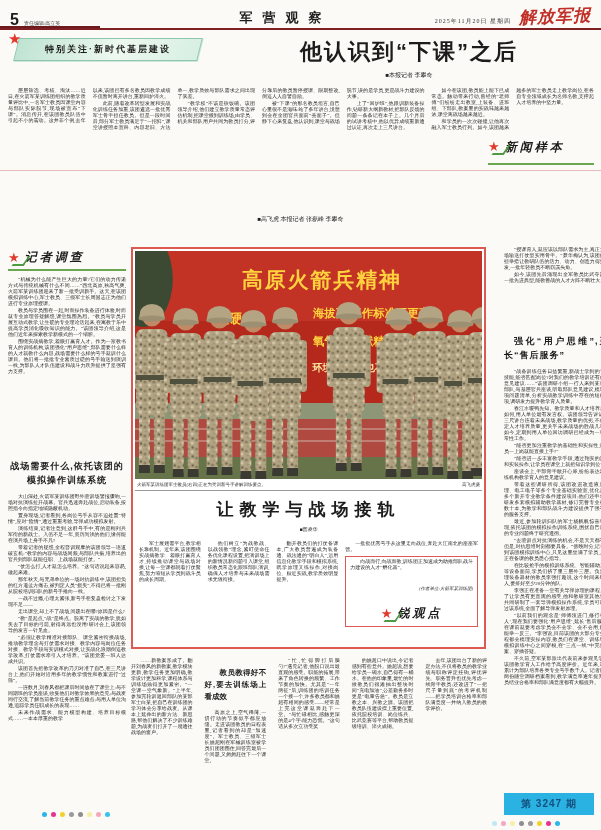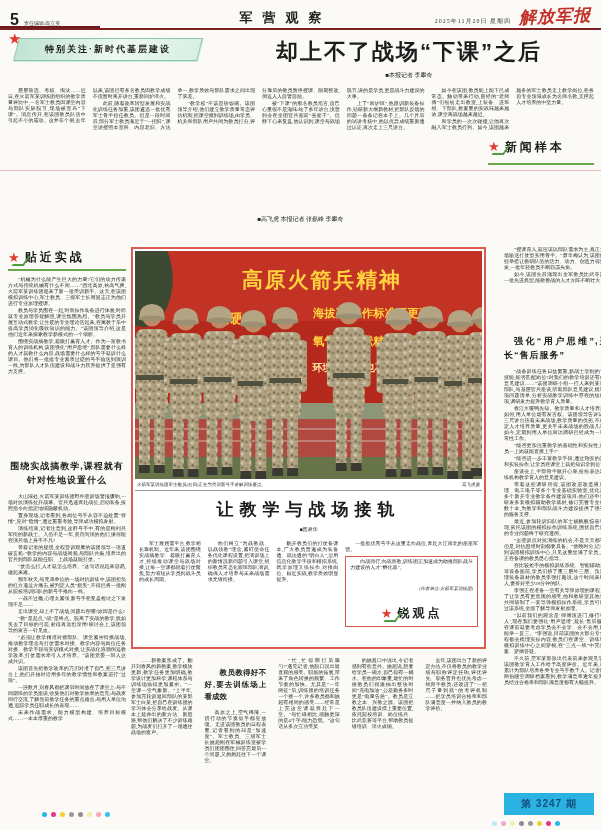--- a/index.html
+++ b/index.html
@@ -23,21 +23,21 @@
   .badge-special{position:absolute;top:38px;left:16px;width:182px;height:21px;background:linear-gradient(100deg,#bfe3d2,#eef8ef 55%,#d7efe2);border:1px solid #8cc7ad;transform:skewX(-14deg);box-shadow:1px 1px 0 #cde7da;}
   .badge-special .txt{display:block;transform:skewX(14deg);text-align:center;font-size:9px;letter-spacing:2px;line-height:21px;}
   .badge-star{position:absolute;top:30px;left:8px;font-size:15px;color:#e03a2f;z-index:3;text-shadow:0 0 1px #fff;}
   .top-headline{position:absolute;top:37px;left:228px;width:362px;text-align:center;font-size:22px;letter-spacing:2px;}
   .top-byline{position:absolute;top:71px;left:228px;width:362px;text-align:center;font-size:6px;color:#222;}
   .top-columns{position:absolute;top:88px;left:8px;width:586px;height:78px;column-count:7;column-gap:7px;font-size:5px;line-height:1.18;text-align:justify;overflow:hidden;color:#2a2a2a;}
   .top-columns p{margin:0;text-indent:10px;}
   .sample-badge{position:absolute;top:131px;left:488px;width:106px;height:32px;background:#fbfaf6;display:flex;align-items:center;gap:5px;border-bottom:2px solid #6aa84f;z-index:2;}
   .z-star{color:#e03a2f;font-size:13px;position:relative;}
   .z-swoosh{position:absolute;right:-7px;bottom:0;width:10px;height:8px;border-bottom:2px solid #4f9a43;border-right:2px solid #4f9a43;transform:skewX(-35deg);}
-  .sample-badge .txt,.col-badge .txt,.rui-badge .txt{font-size:12px;letter-spacing:3px;}
+  .sample-badge .txt,.col-badge .txt,.rui-badge .txt{font-size:12px;letter-spacing:3px;font-style:italic;}
 
   .mid-rule{position:absolute;top:170px;left:0;width:601px;height:1px;background:#e6bcbc;}
 
   
   .main-headline{position:absolute;top:177px;left:0;width:601px;text-align:center;font-size:26px;letter-spacing:3px;}
   .main-byline{position:absolute;top:215px;left:0;width:601px;text-align:center;font-size:6px;color:#222;}
 
   
   .smalltext p{margin:0 0 1px;text-indent:10px;font-size:5px;line-height:1.2;text-align:justify;color:#2a2a2a;}
 
@@ -93,21 +93,21 @@
       <span class="paper-name">解放军报</span>
     </div>
   </div>
   <div class="rule-left-seg"></div>
   <div class="rule-main"></div>
 
   <span class="badge-star">★</span>
   <div class="badge-special">
     <span class="txt hei">特别关注·新时代基层建设</span>
   </div>
-  <div class="top-headline hei">却上不了战场“下课”之后</div>
+  <div class="top-headline hei">他认识到“下课”之后</div>
   <div class="top-byline">■本报记者 李攀奇</div>
   <div class="top-columns smalltext">
     <p>层层筛选、考核、淘汰……近日,在火箭军某训练团组织的教学质量评比中,一名军士教员因课堂内容与部队实际脱节,现场被宣布“下课”。消息传开,在该团教员队伍中引起不小的震动。这并非个例,去年以来,该团已有多名教员因教学成绩不佳暂时离开讲台,重新回炉淬火。</p>
     <p>此前,随着改革转型发展和实战化训练任务加重,该团遴选一批优秀军士骨干担任教员。但是一段时间后,部分军士教员满足于“一招鲜”,课堂讲授照本宣科、内容老旧、方法单一,教学质效与部队需求之间出现了落差。</p>
     <p>“教学权”不该是铁饭碗。该团领导介绍,他们建立教学质量常态评估机制,把课堂搬到训练场,由学员、机关和部队用户共同为教员打分,评分靠后的教员暂停授课、限期整改,倒逼人人自警自励。</p>
     <p>被“下课”的那名教员坦言,自己心里很不是滋味:站了多年讲台,没想到会在全团官兵面前“丢面子”。但静下心来复盘,他认识到,课堂与战场脱节,误的是学员,更是战斗力建设的大事。</p>
     <p>上了“回炉班”,他跟训新装备操作,钻研新大纲新教材,把部队反馈的问题一条条记在本子上。几个月后的试讲考核中,他以优异成绩重新通过认证,再次走上三尺讲台。</p>
     <p>如今在该团,教员能上能下已成常态。触动带来行动,曾经的“老师傅”们纷纷走出教室,上装备、进班组、下部队,教案里的实战味越来越浓,课堂离战场越来越近。</p>
     <p>和学员的一次次碰撞,让他再次融入军士教员行列。如今,该团越来越多的军士教员走上教学岗位,在各自专业领域成长为名师名教,支撑起人才培养的中坚力量。</p>
   </div>
@@ -116,28 +116,28 @@
     <span class="txt hei">新闻样本</span>
   </div>
 
   <div class="mid-rule"></div>
 
   <div class="main-byline">■高飞虎 本报记者 张磊峰 李攀奇</div>
 
   <div class="left-col">
     <div class="col-badge">
       <span class="z-star">★<span class="z-swoosh"></span></span>
-      <span class="txt hei">贴近实战</span>
+      <span class="txt hei">记者调查</span>
     </div>
     <div class="left-t1 smalltext">
       <p>“机械为什么能产生巨大的力量?它们的动力传递方式与传统机械有什么不同……”西北高原,秋高气爽,火箭军某训练团迎来了新一批受训新手。这天,在该团模拟训练中心,军士教员、三级军士长周国志正为他们进行专业原理授课。</p>
       <p>教员与学员围在一起,时而操作装备进行体验,时而就专业原理答疑解惑,课堂氛围热烈。“教员与学员开展互动式教学,让生硬的专业理论活起来,在寓教于乐中提高学员消化吸收知识的能力。”该团领导介绍,这是他们近年来探索教学新模式的一个缩影。</p>
       <p>围绕实战搞教学,着眼打赢育人才。作为一家教书育人的训练机构,该团强化“用户思维”,部队需要什么样的人才就教什么内容,战场需要什么样的号手就训什么课目。他们将一批批专业素质过硬的号手输送到演训一线,为部队人才队伍建设和战斗力跃升提供了坚强有力支撑。</p>
     </div>
-    <div class="left-subhead hei">围绕实战搞教学,课程就有针对性地设置什么</div>
+    <div class="left-subhead hei">战场需要什么,依托该团的模拟操作训练系统</div>
     <div class="left-t2 smalltext">
       <p>大山深处,火箭军某训练团野外驻训场警报骤响,一场对抗演练拉开战幕。官兵迅速奔赴战位,启动装备,按照指令向指定地域隐蔽机动。</p>
       <p>置身现场,记者看到,各岗位号手从容不迫处置“特情”,应对“险情”,通过重重考验,导弹成功模拟发射。</p>
       <p>演练结束,记者注意到,这群号手中,有的是刚列兵军衔的新战士。入伍不足一年,资历尚浅的他们,缘何能在演兵场上身手不凡?</p>
       <p>带着记者的疑惑,全程督训观摩的该团领导一语道破玄机:“教学的内容与战场同频,与部队共振,培养出的官兵到部队就能任职、上战场就能打仗。”</p>
       <p>“仗怎么打,人才就怎么培养。”这句话说起来容易,做起来难。</p>
       <p>那年秋天,与兄弟单位的一场对抗训练中,该团担负的红方遭蓝方痛击,被判定人员“损失”,不得已将一批刚从院校培训归队的新号手推向一线。</p>
       <p>一战不过瘾,心理太紧张,新号手在复盘检讨之下发现不足——</p>
       <p>走出课堂,却上不了战场,问题出在哪?原因是什么?</p>
       <p>“教”是起点,“战”是终点。脱离了实战的教学,犹如失去了目标的弓箭,射得再远也没用!研讨会上,该团领导的发言一针见血。</p>

